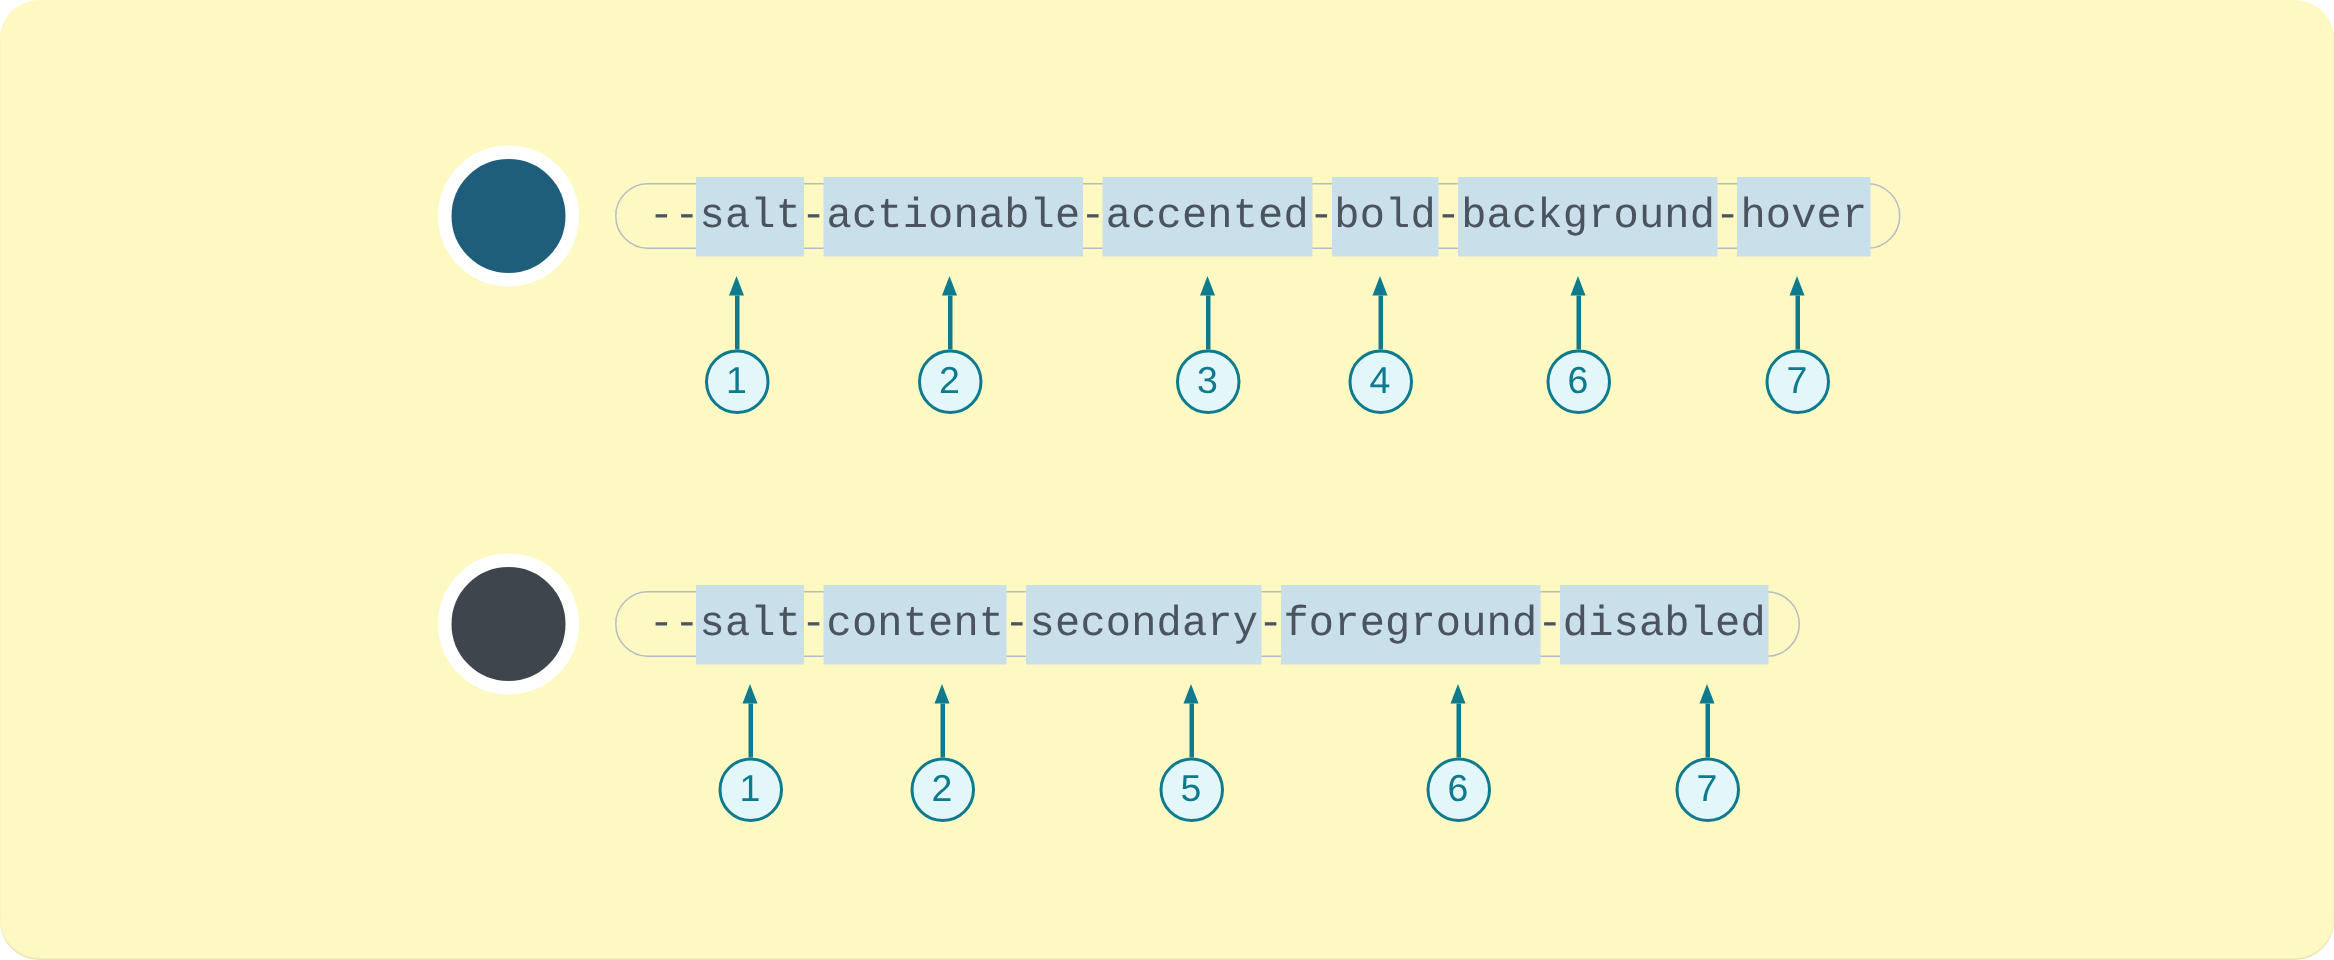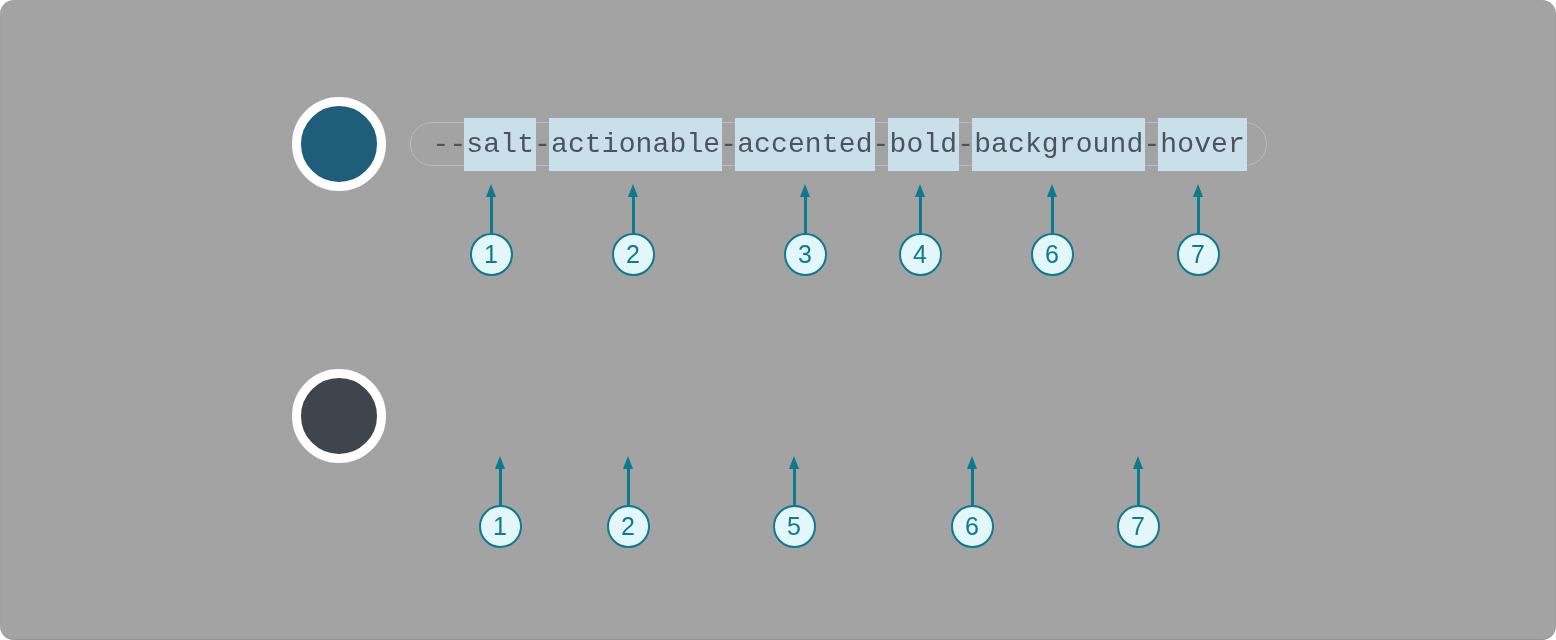--- a/index.html
+++ b/index.html
@@ -5,22 +5,22 @@
   html, body {
     margin: 0;
     padding: 0;
     background: #ffffff;
     font-family: "Liberation Sans", sans-serif;
   }
   .canvas {
     position: relative;
     width: 1556px;
     height: 640px;
-    background: #a3a3a3;
-    border-radius: 14px;
+    background: #fef9c3;
+    border-radius: 26px;
     overflow: hidden;
     box-shadow: inset 0 -1px 1px rgba(0,0,0,0.10);
   }
   
   .swatch {
     position: absolute;
     width: 76px;
     height: 76px;
     border: 9px solid #ffffff;
     border-radius: 50%;
@@ -120,20 +120,23 @@
       <div class="arrow-head"></div>
       <div class="arrow-shaft"></div>
       <div class="badge">6</div>
     </div>
     <div class="anno" style="left: 1176.5px; top: 184px;">
       <div class="arrow-head"></div>
       <div class="arrow-shaft"></div>
       <div class="badge">7</div>
     </div>
     <div class="swatch" style="left: 292px; top: 369px; background: rgb(63, 69, 76);"></div>
+    <div class="pill" style="left: 410px; top: 394px;">
+      <code class="token-text"><span class="seg">--</span><span class="seg hl">salt</span><span class="seg">-</span><span class="seg hl">content</span><span class="seg">-</span><span class="seg hl">secondary</span><span class="seg">-</span><span class="seg hl">foreground</span><span class="seg">-</span><span class="seg hl">disabled</span></code>
+    </div>
     <div class="anno" style="left: 478.5px; top: 456px;">
       <div class="arrow-head"></div>
       <div class="arrow-shaft"></div>
       <div class="badge">1</div>
     </div>
     <div class="anno" style="left: 606.5px; top: 456px;">
       <div class="arrow-head"></div>
       <div class="arrow-shaft"></div>
       <div class="badge">2</div>
     </div>

